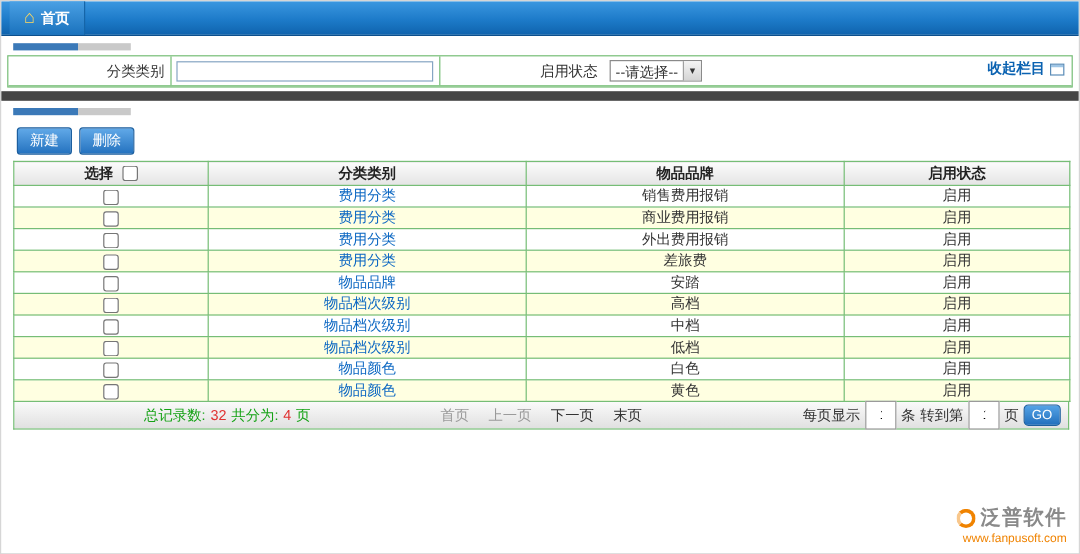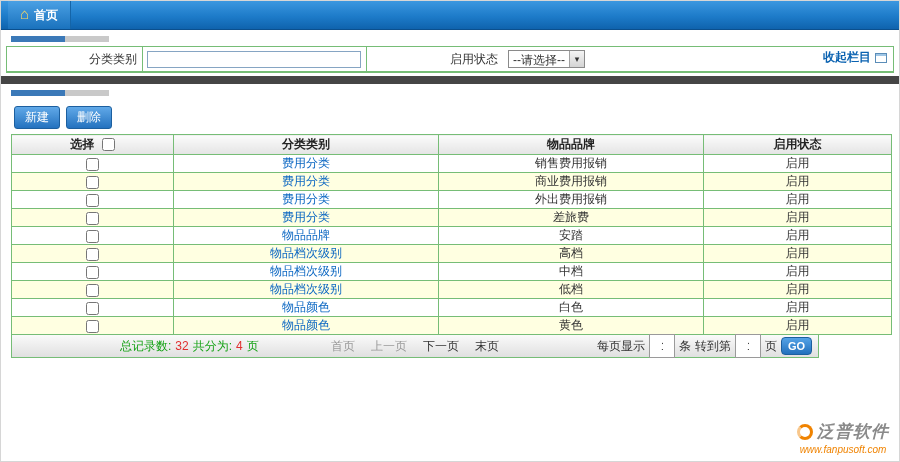--- a/index.html
+++ b/index.html
@@ -70,37 +70,37 @@
 
   .grid { border-collapse:collapse; margin:0 10px; width:880px; table-layout:fixed; }
   .grid th, .grid td { border:1px solid #76bd76; text-align:center; font-size:12px; padding:0; }
   .grid th { height:20px; background:linear-gradient(180deg,#fbfbfb,#e4e4e4); font-weight:bold; color:#222; }
   .grid td { height:16px; background:#fff; }
   .grid tr.alt td { background:#ffffe1; }
   .grid input[type=checkbox] { width:13px; height:13px; vertical-align:middle; margin:0 0 0 4px; }
   .grid td input[type=checkbox] { margin:0; }
   .cat-link { color:#0a66c2; text-decoration:none; cursor:pointer; }
 
-  .footer { margin:0 10px; width:808px; height:23px; border:1px solid #76bd76; border-top:none;
+  .footer { margin:0 10px; width:880px; height:23px; border:1px solid #76bd76; border-top:none;
             background:linear-gradient(180deg,#fafafa,#e0e0e0); display:flex; align-items:center;
             position:relative; font-size:12px; }
   .f-left { padding-left:108px; display:flex; gap:4px; align-items:center; white-space:nowrap; }
   .lbl-green { color:#15a215; }
   .num-red { color:#e03030; }
   .f-center { position:absolute; left:50%; transform:translateX(-50%); display:flex; gap:16px; }
   .pg { cursor:pointer; color:#333; white-space:nowrap; }
   .pg.dis { color:#9a9a9a; }
   .f-right { margin-left:auto; display:flex; align-items:center; gap:4px; padding-right:6px; white-space:nowrap; }
   .f-input { width:26px; height:15px; border:1px solid #9a9a9a; text-align:center; font-size:11px;
              padding:11px; font-family:inherit; }
   .go-btn { background:linear-gradient(180deg,#55a3e6,#2270bd); color:#fff; border:1px solid #1c5f9f;
-            border-radius:4px; font-size:11px; font-weight:bold; height:18px; padding:0 6px; cursor:pointer;
+            border-radius:4px; font-size:11px; font-weight:normal; height:18px; padding:0 6px; cursor:pointer;
             font-family:inherit; }
 
-  .watermark { position:absolute; right:10px; bottom:6px; text-align:center; z-index:5;font-style:italic; }
+  .watermark { position:absolute; right:10px; bottom:6px; text-align:right; z-index:5; }
   .wm-top { display:flex; align-items:center; gap:4px; justify-content:center; }
   .wm-icon { width:16px; height:16px; border:3px solid #f08300; border-left-color:#f8c78c;
              border-radius:50%; }
   .wm-brand { font-size:17px; font-weight:bold; color:#8a8a8a; letter-spacing:1px; }
   .wm-url { font-size:10px; color:#f08300; margin-top:1px; }
 </style>
 </head>
 <body>
 
 <div class="page">

